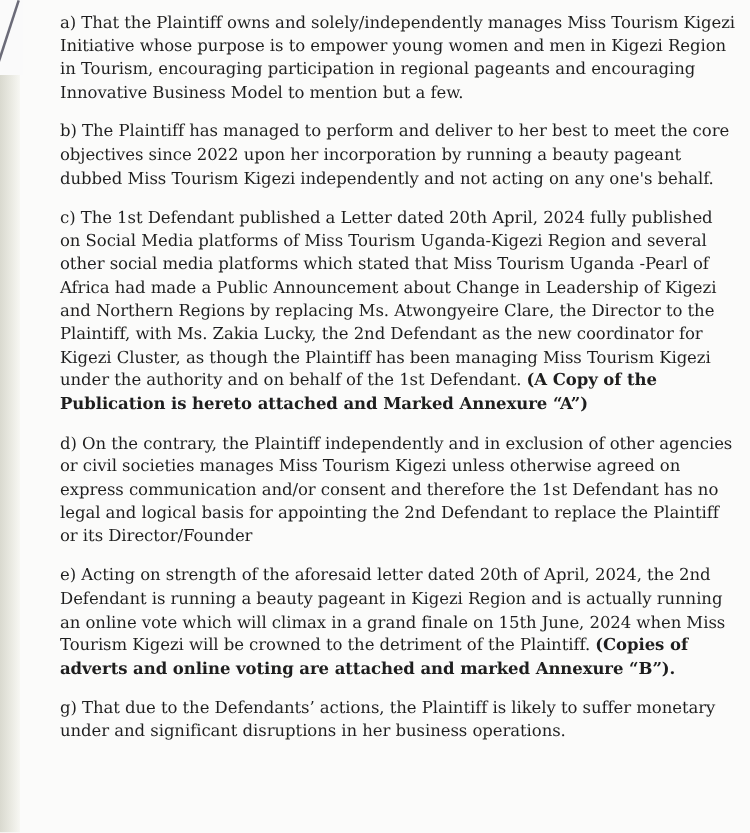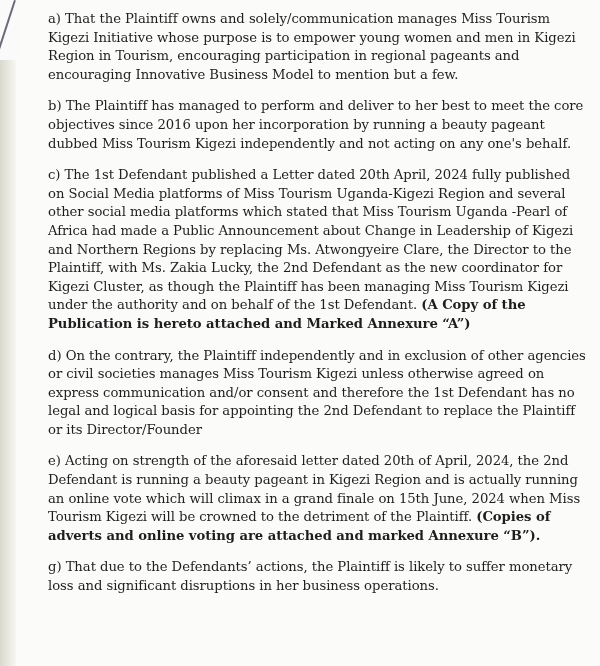--- a/index.html
+++ b/index.html
@@ -31,20 +31,20 @@
   .para .b { font-weight:bold; }
 </style>
 </head>
 <body>
 
 <div class="shade"></div>
 <div class="shade-top"></div>
 <div class="fold-line"></div>
 
 <div class="page">
-  <p class="para"><span>a) That the Plaintiff owns and solely/communication manages Miss Tourism Kigezi Initiative whose purpose is to empower young women and men in Kigezi Region in Tourism, encouraging participation in regional pageants and encouraging Innovative Business Model to mention but a few.</span><span class="b"></span></p>
-  <p class="para"><span>b) The Plaintiff has managed to perform and deliver to her best to meet the core objectives since 2016 upon her incorporation by running a beauty pageant dubbed Miss Tourism Kigezi independently and not acting on any one's behalf.</span><span class="b"></span></p>
+  <p class="para"><span>a) That the Plaintiff owns and solely/independently manages Miss Tourism Kigezi Initiative whose purpose is to empower young women and men in Kigezi Region in Tourism, encouraging participation in regional pageants and encouraging Innovative Business Model to mention but a few.</span><span class="b"></span></p>
+  <p class="para"><span>b) The Plaintiff has managed to perform and deliver to her best to meet the core objectives since 2022 upon her incorporation by running a beauty pageant dubbed Miss Tourism Kigezi independently and not acting on any one's behalf.</span><span class="b"></span></p>
   <p class="para"><span>c) The 1st Defendant published a Letter dated 20th April, 2024 fully published on Social Media platforms of Miss Tourism Uganda-Kigezi Region and several other social media platforms which stated that Miss Tourism Uganda -Pearl of Africa had made a Public Announcement about Change in Leadership of Kigezi and Northern Regions by replacing Ms. Atwongyeire Clare, the Director to the Plaintiff, with Ms. Zakia Lucky, the 2nd Defendant as the new coordinator for Kigezi Cluster, as though the Plaintiff has been managing Miss Tourism Kigezi under the authority and on behalf of the 1st Defendant. </span><span class="b">(A Copy of the Publication is hereto attached and Marked Annexure “A”)</span></p>
   <p class="para"><span>d) On the contrary, the Plaintiff independently and in exclusion of other agencies or civil societies manages Miss Tourism Kigezi unless otherwise agreed on express communication and/or consent and therefore the 1st Defendant has no legal and logical basis for appointing the 2nd Defendant to replace the Plaintiff or its Director/Founder</span><span class="b"></span></p>
   <p class="para"><span>e) Acting on strength of the aforesaid letter dated 20th of April, 2024, the 2nd Defendant is running a beauty pageant in Kigezi Region and is actually running an online vote which will climax in a grand finale on 15th June, 2024 when Miss Tourism Kigezi will be crowned to the detriment of the Plaintiff. </span><span class="b">(Copies of adverts and online voting are attached and marked Annexure “B”).</span></p>
-  <p class="para"><span>g) That due to the Defendants’ actions, the Plaintiff is likely to suffer monetary loss and significant disruptions in her business operations.</span><span class="b"></span></p>
+  <p class="para"><span>g) That due to the Defendants’ actions, the Plaintiff is likely to suffer monetary under and significant disruptions in her business operations.</span><span class="b"></span></p>
 
 </div>
 
 </body></html>

